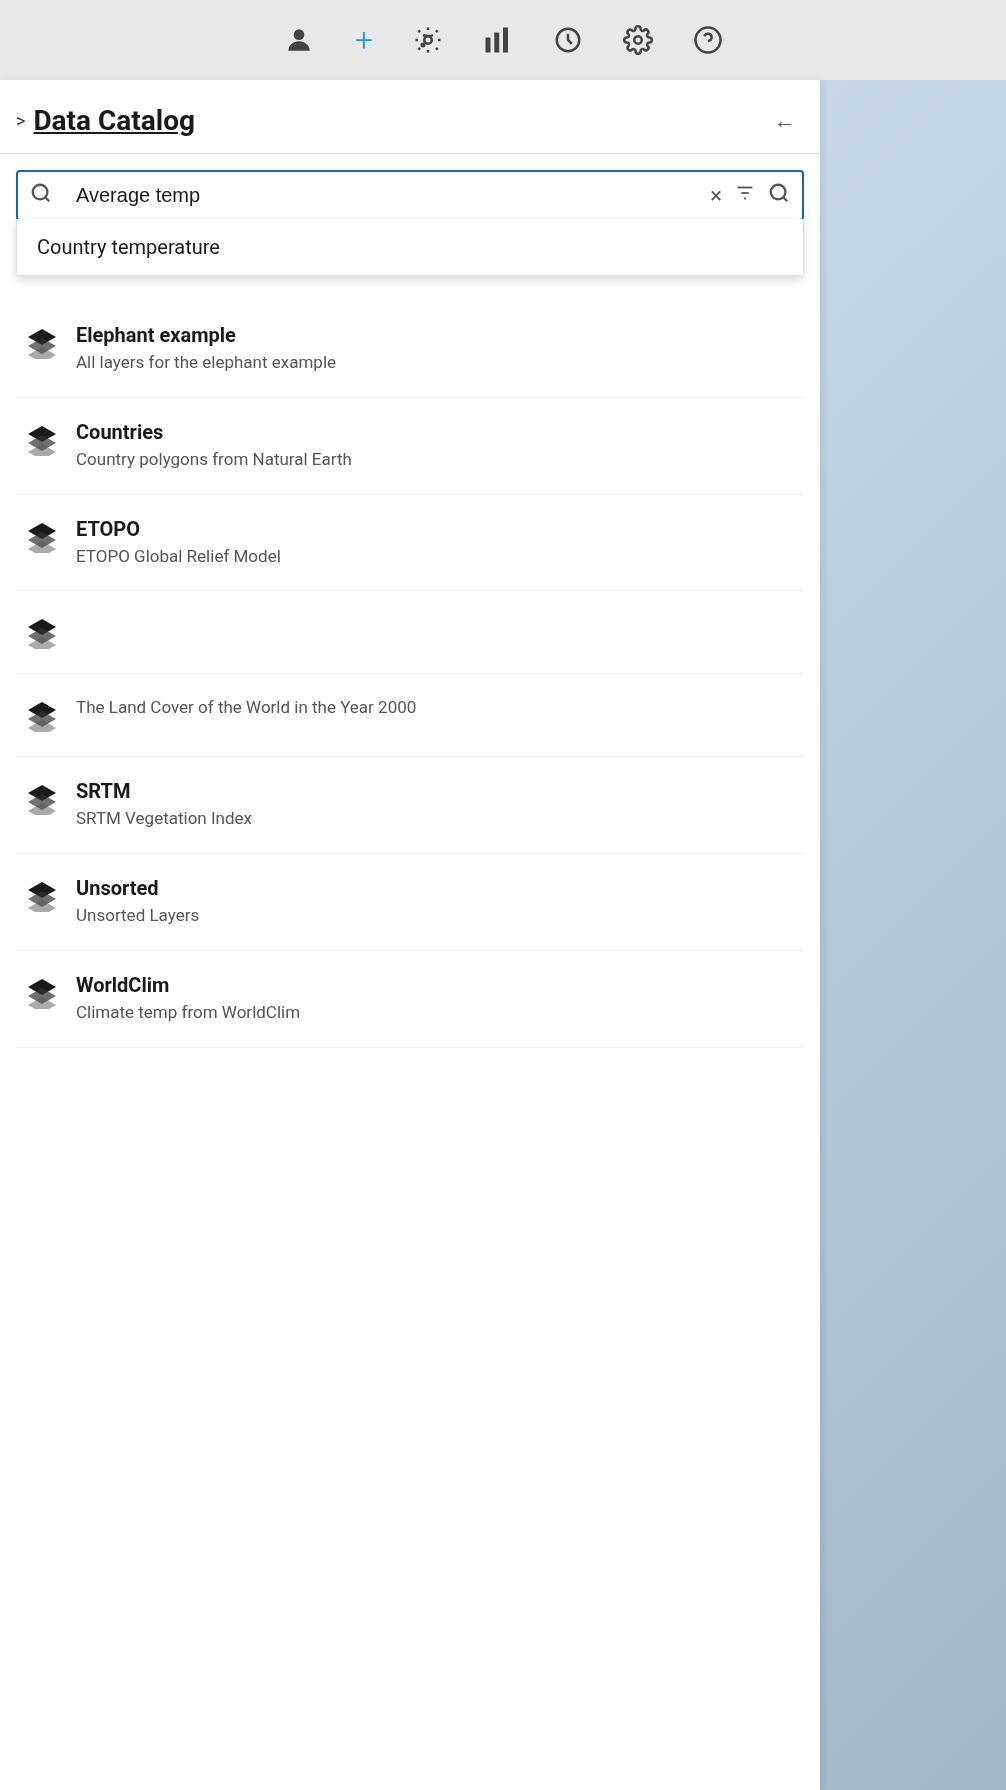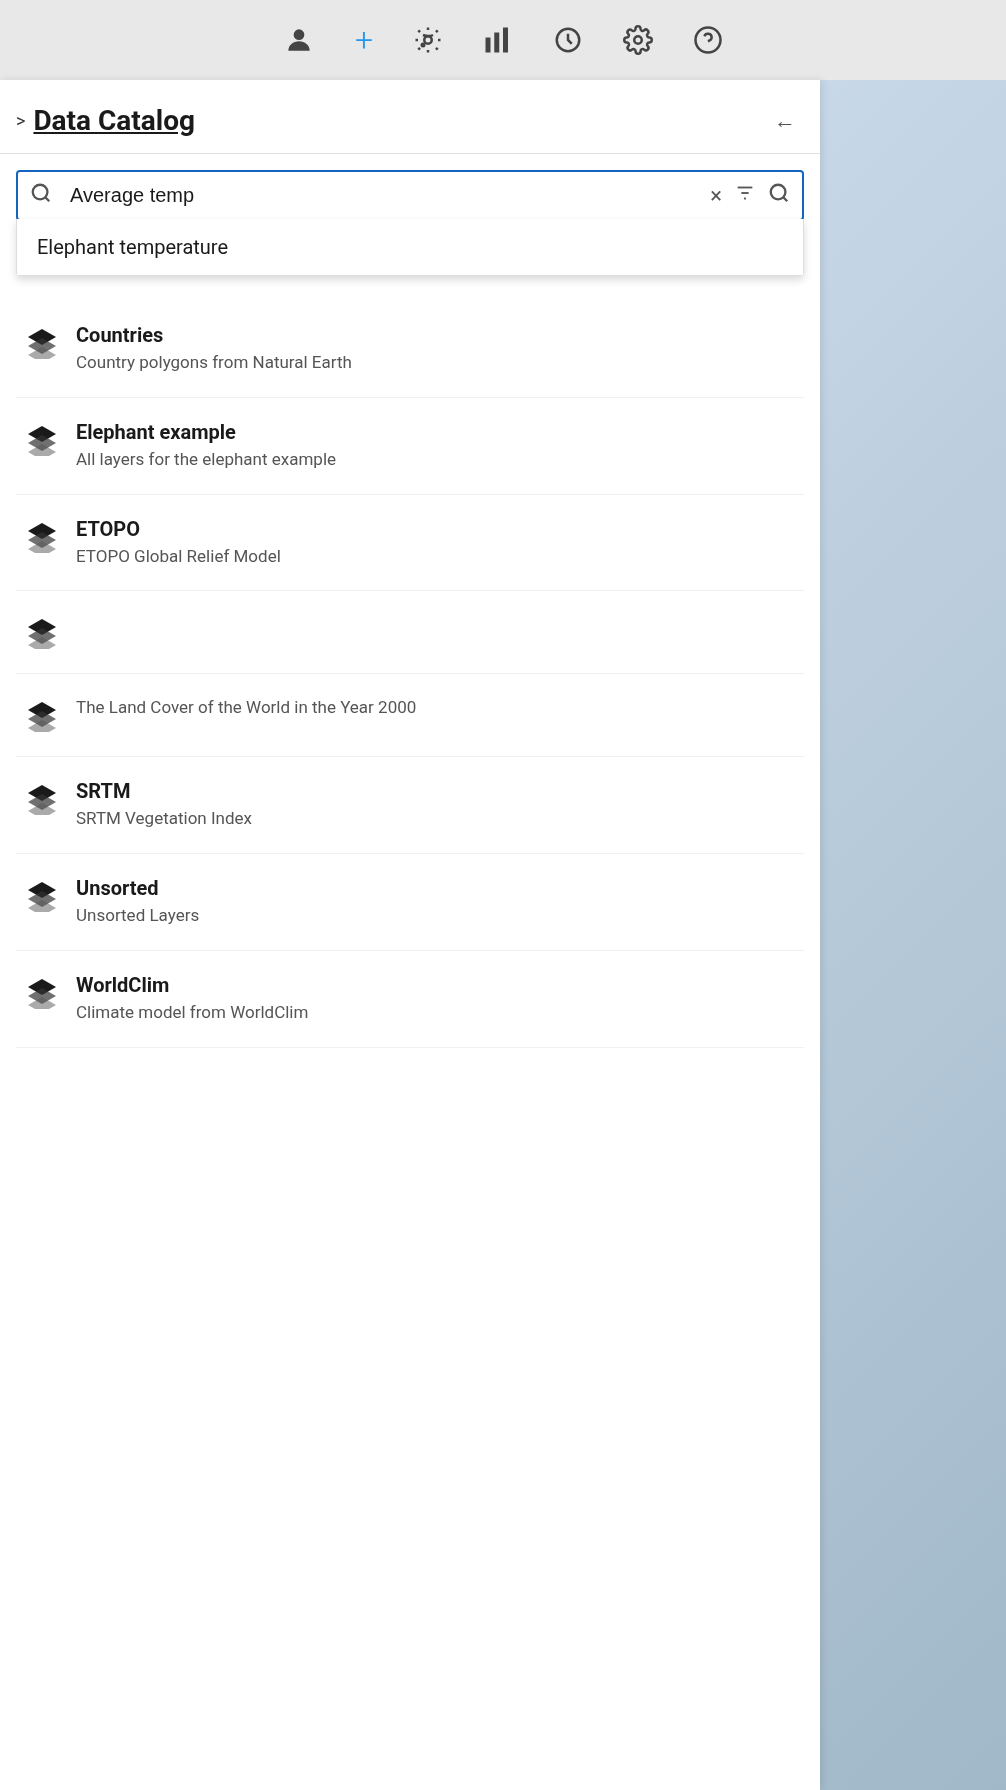--- a/index.html
+++ b/index.html
@@ -94,21 +94,21 @@
       position: relative;
     }
 
     .search-input-wrapper {
       display: flex;
       align-items: center;
       border: 2px solid #1565C0;
       border-radius: 4px;
       padding: 10px 12px;
       background: #fff;
-      gap: 18px;
+      gap: 24px;
     }
 
     .search-icon-left {
       color: #555;
       font-size: 20px;
       flex-shrink: 0;
     }
 
     .search-input {
       border: none;
@@ -311,62 +311,62 @@
         <span class="search-action-icon">
           <svg width="22" height="22" viewBox="0 0 24 24" fill="none" stroke="#555" stroke-width="2.5">
               <circle cx="11" cy="11" r="8"></circle>
               <line x1="21" y1="21" x2="16.65" y2="16.65"></line>
             </svg>
         </span>
       </div>
     </div>
 
     <div class="dropdown">
-      <div class="dropdown-item">Elephant temperature</div>
+      <div class="dropdown-item">Country temperature</div>
     </div>
   </div>
 
   <div class="partial-text">e areas</div>
 
   <div class="catalog-list">
   <div class="catalog-item">
       <div class="layer-icon">
         <svg class="layers-svg" viewBox="0 0 32 32" fill="none" xmlns="http://www.w3.org/2000/svg">
           <polygon points="16,2 30,10 16,18 2,10" fill="#1a1a1a"></polygon>
           <polygon points="16,11 30,19 16,27 2,19" fill="#333" opacity="0.7"></polygon>
           <polygon points="16,20 30,28 16,36 2,28" fill="#555" opacity="0.5"></polygon>
         </svg>
       </div>
       <div class="catalog-item-text">
+        <div class="catalog-item-name">Elephant example</div>
+        <div class="catalog-item-desc">All layers for the elephant example</div>
+      </div>
+    </div>
+      <div class="catalog-item">
+      <div class="layer-icon">
+        <svg class="layers-svg" viewBox="0 0 32 32" fill="none" xmlns="http://www.w3.org/2000/svg">
+          <polygon points="16,2 30,10 16,18 2,10" fill="#1a1a1a"></polygon>
+          <polygon points="16,11 30,19 16,27 2,19" fill="#333" opacity="0.7"></polygon>
+          <polygon points="16,20 30,28 16,36 2,28" fill="#555" opacity="0.5"></polygon>
+        </svg>
+      </div>
+      <div class="catalog-item-text">
         <div class="catalog-item-name">Countries</div>
         <div class="catalog-item-desc">Country polygons from Natural Earth</div>
       </div>
     </div>
       <div class="catalog-item">
       <div class="layer-icon">
         <svg class="layers-svg" viewBox="0 0 32 32" fill="none" xmlns="http://www.w3.org/2000/svg">
           <polygon points="16,2 30,10 16,18 2,10" fill="#1a1a1a"></polygon>
           <polygon points="16,11 30,19 16,27 2,19" fill="#333" opacity="0.7"></polygon>
           <polygon points="16,20 30,28 16,36 2,28" fill="#555" opacity="0.5"></polygon>
         </svg>
       </div>
       <div class="catalog-item-text">
-        <div class="catalog-item-name">Elephant example</div>
-        <div class="catalog-item-desc">All layers for the elephant example</div>
-      </div>
-    </div>
-      <div class="catalog-item">
-      <div class="layer-icon">
-        <svg class="layers-svg" viewBox="0 0 32 32" fill="none" xmlns="http://www.w3.org/2000/svg">
-          <polygon points="16,2 30,10 16,18 2,10" fill="#1a1a1a"></polygon>
-          <polygon points="16,11 30,19 16,27 2,19" fill="#333" opacity="0.7"></polygon>
-          <polygon points="16,20 30,28 16,36 2,28" fill="#555" opacity="0.5"></polygon>
-        </svg>
-      </div>
-      <div class="catalog-item-text">
         <div class="catalog-item-name">ETOPO</div>
         <div class="catalog-item-desc">ETOPO Global Relief Model</div>
       </div>
     </div>
       <div class="catalog-item">
       <div class="layer-icon">
         <svg class="layers-svg" viewBox="0 0 32 32" fill="none" xmlns="http://www.w3.org/2000/svg">
           <polygon points="16,2 30,10 16,18 2,10" fill="#1a1a1a"></polygon>
           <polygon points="16,11 30,19 16,27 2,19" fill="#333" opacity="0.7"></polygon>
           <polygon points="16,20 30,28 16,36 2,28" fill="#555" opacity="0.5"></polygon>
@@ -414,18 +414,18 @@
       <div class="catalog-item">
       <div class="layer-icon">
         <svg class="layers-svg" viewBox="0 0 32 32" fill="none" xmlns="http://www.w3.org/2000/svg">
           <polygon points="16,2 30,10 16,18 2,10" fill="#1a1a1a"></polygon>
           <polygon points="16,11 30,19 16,27 2,19" fill="#333" opacity="0.7"></polygon>
           <polygon points="16,20 30,28 16,36 2,28" fill="#555" opacity="0.5"></polygon>
         </svg>
       </div>
       <div class="catalog-item-text">
         <div class="catalog-item-name">WorldClim</div>
-        <div class="catalog-item-desc">Climate model from WorldClim</div>
+        <div class="catalog-item-desc">Climate temp from WorldClim</div>
       </div>
     </div>
     </div>
 
 </div>
 
 </body></html>

